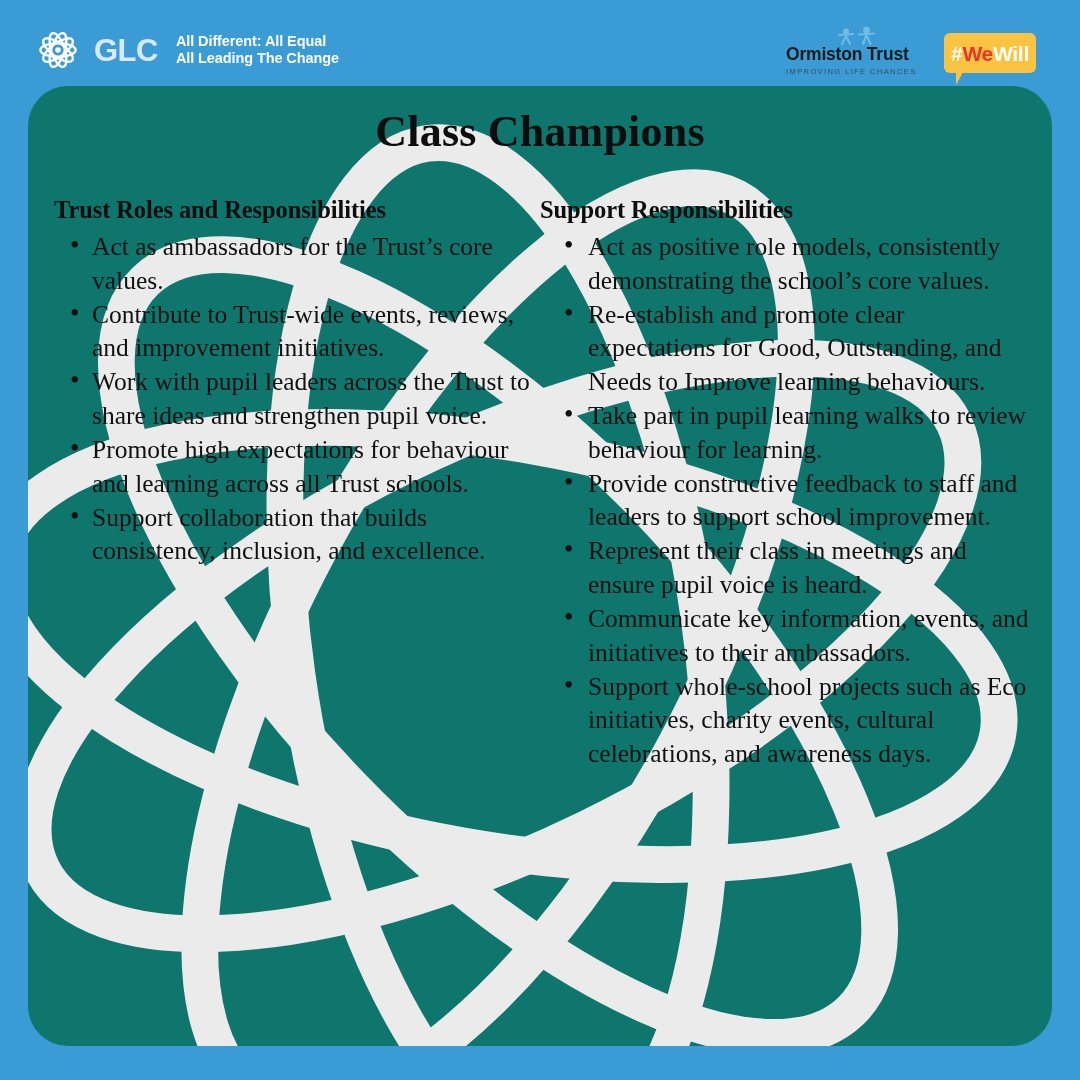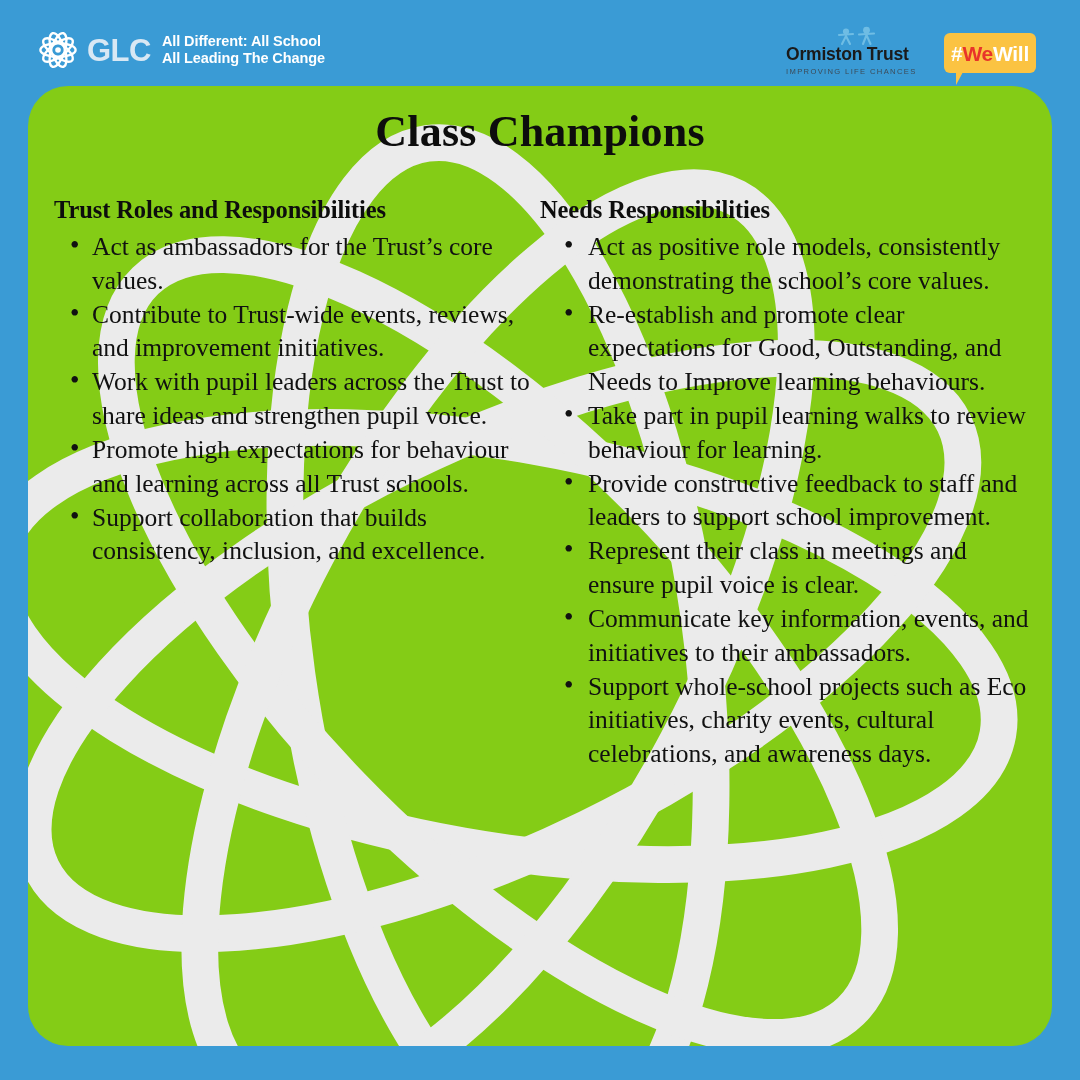--- a/index.html
+++ b/index.html
@@ -28,21 +28,21 @@
     z-index: 5;
   }
 
   
   #glc-lockup {
     position: absolute;
     left: 38px;
     top: 30px;
     display: flex;
     align-items: center;
-    gap: 9px;
+    gap: 16px;
   }
   #glc-atom { width: 40px; height: 40px; display: block; }
   #glc-word {
     font-family: "Liberation Sans", sans-serif;
     font-weight: bold;
     font-size: 31px;
     letter-spacing: -0.5px;
     color: #d8e8f4;
     line-height: 1;
     margin-right: 2px;
@@ -121,21 +121,21 @@
   .ww-we   { color: #e8342a; }
   .ww-will { color: #ffffff; }
 
   
   #card {
     position: absolute;
     left: 28px;
     top: 86px;
     width: 1024px;
     height: 960px;
-    background: #84cc16;
+    background: #0f766e;
     border-radius: 40px;
     overflow: hidden;
   }
   #card-watermark {
     position: absolute;
     left: 0; top: 0;
     width: 1024px; height: 960px;
     display: block;
   }
   #card-inner {
@@ -216,21 +216,21 @@
           <ellipse cx="50" cy="50" rx="44" ry="17" transform="rotate(0 50 50)"></ellipse>
           <ellipse cx="50" cy="50" rx="44" ry="17" transform="rotate(72 50 50)"></ellipse>
           <ellipse cx="50" cy="50" rx="44" ry="17" transform="rotate(144 50 50)"></ellipse>
           <ellipse cx="50" cy="50" rx="44" ry="17" transform="rotate(216 50 50)"></ellipse>
           <ellipse cx="50" cy="50" rx="44" ry="17" transform="rotate(288 50 50)"></ellipse>
         </g>
         <circle cx="50" cy="50" r="7" fill="#ffffff"></circle>
       </svg>
       <div id="glc-word">GLC</div>
       <div id="glc-tagline">
-        <div>All Different: All School</div>
+        <div>All Different: All Equal</div>
         <div>All Leading The Change</div>
       </div>
     </div>
 
     <div id="ormiston-lockup">
       <svg id="ormiston-figure" width="46" height="20" viewBox="0 0 46 20">
         <g stroke="#6fbde4" stroke-width="2.1" stroke-linecap="round" fill="none">
           <path d="M9 18 L13 10 L17 18"></path>
           <path d="M6 9 L20 8"></path>
           <path d="M30 18 L33.5 9 L37.5 18"></path>
@@ -274,27 +274,27 @@
         <ul class="bullets">
           <li>Act as ambassadors for the Trust’s core values.</li>
           <li>Contribute to Trust-wide events, reviews, and improvement initiatives.</li>
           <li>Work with pupil leaders across the Trust to share ideas and strengthen pupil voice.</li>
           <li>Promote high expectations for behaviour and learning across all Trust schools.</li>
           <li>Support collaboration that builds consistency, inclusion, and excellence.</li>
         </ul>
       </div>
 
       <div id="column-right" class="column">
-        <div class="column-heading">Needs Responsibilities</div>
+        <div class="column-heading">Support Responsibilities</div>
         <ul class="bullets">
           <li>Act as positive role models, consistently demonstrating the school’s core values.</li>
           <li>Re-establish and promote clear expectations for Good, Outstanding, and Needs to Improve learning behaviours.</li>
           <li>Take part in pupil learning walks to review behaviour for learning.</li>
           <li>Provide constructive feedback to staff and leaders to support school improvement.</li>
-          <li>Represent their class in meetings and ensure pupil voice is clear.</li>
+          <li>Represent their class in meetings and ensure pupil voice is heard.</li>
           <li>Communicate key information, events, and initiatives to their ambassadors.</li>
           <li>Support whole-school projects such as Eco initiatives, charity events, cultural celebrations, and awareness days.</li>
         </ul>
       </div>
 
     </div>
   </div>
 
 </div>
 

